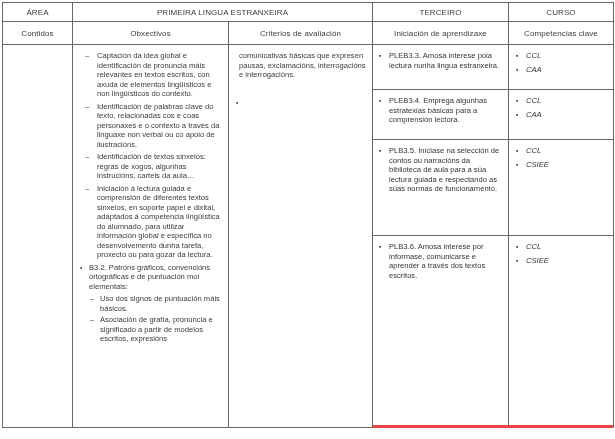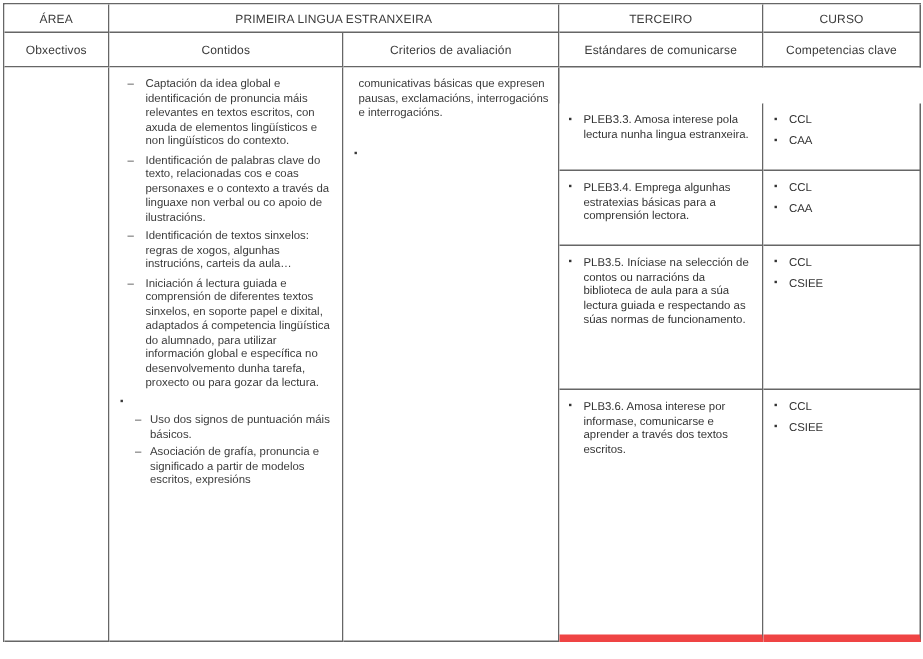--- a/index.html
+++ b/index.html
@@ -36,51 +36,51 @@
   .lvl-subdash{padding-left:17px;margin-bottom:2px;}
   .lvl-subdash .mk{width:10px;}
   .intro{padding-left:10px;padding-right:6px;margin-bottom:18px;}
 
   
   .sub-grid{
     grid-column:span 2;
     display:grid;
     grid-template-columns:136px 105px;
     grid-template-rows:45px 50px 96px 1fr;
-    border-right:0;border-bottom:0;padding:0;margin-top:24px;
+    border-right:0;border-bottom:0;padding:0;
   }
   .sub-cell{
     box-sizing:border-box;overflow:hidden;
     font-size:7.6px;line-height:9.5px;padding-top:6px;background:#fff;
   }
   .sub-cell.colA{border-right:1px solid #666;}
-  .sub-cell.colB{border-right:1px solid #666;}
+  .sub-cell.colB{border-right:1px solid #666;font-style:italic;}
   .sub-cell.rmid{border-bottom:1px solid #666;}
-  .sub-cell.rlast{border-bottom:5px solid #ef4444;}
+  .sub-cell.rlast{border-bottom:3px solid #ef4444;}
   .std-item{display:flex;padding-left:6px;}
   .std-item .mk{flex:0 0 auto;width:10px;font-size:6.5px;line-height:9.5px;}
   .std-item .tx{flex:1 1 auto;padding-right:6px;}
   .comp-item{display:flex;padding-left:7px;margin-bottom:4px;}
   .comp-item .mk{flex:0 0 auto;width:10px;font-size:6.5px;line-height:9.5px;}
 </style>
 </head>
 <body>
 
 <div class="page">
   <div class="ctable">
 
     <div class="cell hcell">ÁREA</div>
     <div class="cell hcell span2">PRIMEIRA LINGUA ESTRANXEIRA</div>
     <div class="cell hcell">TERCEIRO</div>
     <div class="cell hcell">CURSO</div>
 
+    <div class="cell hcell">Contidos</div>
     <div class="cell hcell">Obxectivos</div>
-    <div class="cell hcell">Contidos</div>
     <div class="cell hcell">Criterios de avaliación</div>
-    <div class="cell hcell">Estándares de comunicarse</div>
+    <div class="cell hcell">Iniciación de aprendizaxe</div>
     <div class="cell hcell">Competencias clave</div>
 
     <div class="cell body-cell"></div>
 
     <div class="cell body-cell">
       <div class="li lvl-dash">
         <span class="mk">–</span>
         <span class="tx">Captación da idea global e identificación de pronuncia máis relevantes en textos escritos, con axuda de elementos lingüísticos e non lingüísticos do contexto.</span>
       </div>
       <div class="li lvl-dash">
@@ -90,20 +90,21 @@
       <div class="li lvl-dash">
         <span class="mk">–</span>
         <span class="tx">Identificación de textos sinxelos: regras de xogos, algunhas instrucións, carteis da aula…</span>
       </div>
       <div class="li lvl-dash">
         <span class="mk">–</span>
         <span class="tx">Iniciación á lectura guiada e comprensión de diferentes textos sinxelos, en soporte papel e dixital, adaptados á competencia lingüística do alumnado, para utilizar información global e específica no desenvolvemento dunha tarefa, proxecto ou para gozar da lectura.</span>
       </div>
       <div class="li lvl-square">
         <span class="mk">▪</span>
+        <span class="tx">B3.2. Patróns gráficos, convencións ortográficas e de puntuación moi elementais:</span>
       </div>
       <div class="li lvl-subdash">
         <span class="mk">–</span>
         <span class="tx">Uso dos signos de puntuación máis básicos.</span>
       </div>
       <div class="li lvl-subdash">
         <span class="mk">–</span>
         <span class="tx">Asociación de grafía, pronuncia e significado a partir de modelos escritos, expresións</span>
       </div>
     </div>

